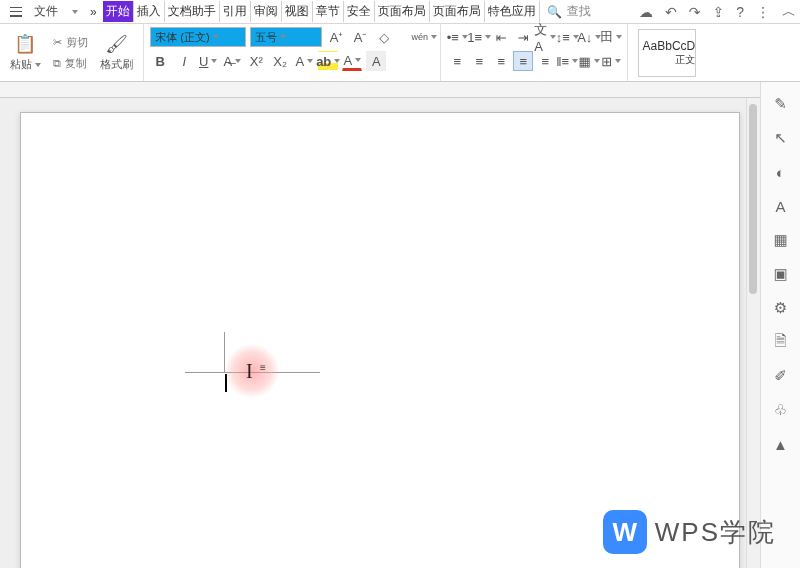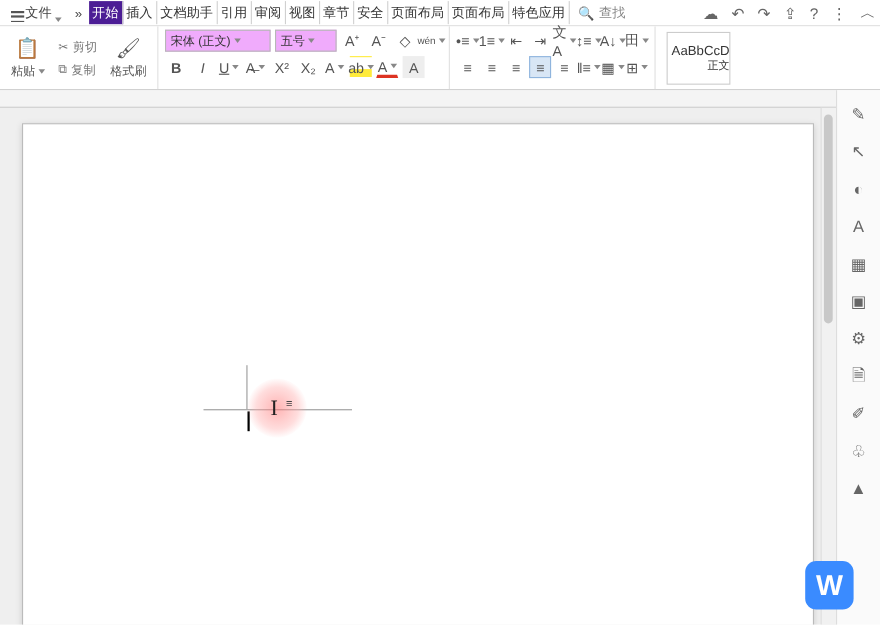--- a/index.html
+++ b/index.html
@@ -1,39 +1,39 @@
 <!DOCTYPE html>
 <html><head>
 <meta charset="utf-8">
 <style>
 * { box-sizing: border-box; margin: 0; padding: 0; }
 body { font-family: "Microsoft YaHei", sans-serif; font-size: 12px; color: #333; background: #fff; width: 800px; height: 568px; overflow: hidden; position: relative; }
 .menubar { height: 24px; background: #fff; border-bottom: 1px solid #d7d7d7; display: flex; align-items: center; padding: 0 4px; }
 .menu-item { padding: 2px 6px; cursor: pointer; color: #444; font-size: 12px; }
-.menu-item.file { display: flex; align-items: flex-end; gap: 1px; }
+.menu-item.file { display: flex; align-items: center; gap: 12px; }
 .hamburger-icon { width: 12px; height: 10px; display: flex; flex-direction: column; justify-content: space-between; }
 .hamburger-icon span { height: 1.5px; background: #555; }
 .chevron-down { width: 0; height: 0; border-left: 3px solid transparent; border-right: 3px solid transparent; border-top: 4px solid #888; margin-left: 2px; }
 .tab-strip { display: flex; align-items: stretch; }
 .tab { padding: 2px 3px; font-size: 12px; border-right: 1px solid #d0d0d0; cursor: pointer; }
-.tab.active { background: #4c1d95; color: #fff; }
+.tab.active { background: #6d28d9; color: #fff; }
 .search-box { display: flex; align-items: center; margin-left: 8px; color: #888; gap: 4px; cursor: pointer; }
 .top-right { margin-left: auto; display: flex; gap: 12px; align-items: center; color: #666; }
 .top-right .tic { cursor: pointer; font-size: 14px; }
 .ribbon { height: 58px; background: #fff; border-bottom: 1px solid #ccc; display: flex; align-items: stretch; }
 .ribbon-group { border-right: 1px solid #e0e0e0; padding: 2px 6px; display: flex; align-items: center; gap: 6px; }
 .big-btn { display: flex; flex-direction: column; align-items: center; justify-content: center; font-size: 11px; color: #555; gap: 2px; cursor: pointer; padding: 2px 4px; }
 .big-btn .ic { font-size: 18px; }
 .small-btn { display: flex; align-items: center; gap: 4px; color: #777; font-size: 11px; cursor: pointer; padding: 1px 2px; }
 .clip-col { display: flex; flex-direction: column; gap: 4px; }
 .font-group { display: flex; flex-direction: column; gap: 4px; padding: 3px 6px; border-right: 1px solid #e0e0e0; }
 .font-row { display: flex; gap: 4px; align-items: center; }
-.dropdown { border: 1px solid #b7b7b7; background: #f0abfc; height: 20px; display: flex; align-items: center; padding: 0 4px; font-size: 11px; cursor: pointer; }
+.dropdown { border: 1px solid #b7b7b7; background: #0ea5e9; height: 20px; display: flex; align-items: center; padding: 0 4px; font-size: 11px; cursor: pointer; }
 .font-name { width: 96px; }
-.font-size { width: 56px; }
+.font-size { width: 72px; }
 .mini-btn { width: 20px; height: 20px; display: flex; align-items: center; justify-content: center; cursor: pointer; font-size: 13px; color: #555; border: 1px solid transparent; }
 .para-group { display: flex; flex-direction: column; gap: 4px; padding: 3px 6px; border-right: 1px solid #e0e0e0; }
 .para-row { display: flex; gap: 2px; align-items: center; }
 .style-box { width: 58px; height: 48px; border: 1px solid #ccc; display: flex; flex-direction: column; align-items: flex-end; justify-content: center; font-size: 10px; cursor: pointer; margin: 4px; }
 .style-preview { font-size: 12px; }
 .workspace { position: absolute; top: 82px; left: 0; right: 40px; bottom: 0; background: #efefef; overflow: hidden; }
 .ruler-h { position: absolute; top: 0; left: 0; right: 0; height: 16px; background: #f4f4f4; border-bottom: 1px solid #ccc; }
 .page { position: absolute; top: 30px; left: 20px; width: 720px; height: 900px; background: #fff; border: 1px solid #bbb; box-shadow: 0 2px 6px rgba(0,0,0,0.15); }
 .cursor-guide-h { position: absolute; width: 135px; height: 1px; background: #999; top: 290px; left: 185px; }
 .cursor-guide-v { position: absolute; width: 1px; height: 40px; background: #999; top: 250px; left: 224px; }
@@ -120,37 +120,37 @@
     <div class="font-row">
       <div class="dropdown font-name chev-sm">
           <span>宋体 (正文)</span>
         </div>
       <div class="dropdown font-size chev-sm">
           <span>五号</span>
         </div>
       <div class="mini-btn">A⁺</div>
       <div class="mini-btn">A⁻</div>
       <div class="mini-btn">◇</div>
-      <div class="mini-btn chev-sm" style="font-size:9px;">wén</div>
+      <div class="mini-btn chev-sm" style="font-size:9px;margin-left:16px;">wén</div>
     </div>
     <div class="font-row">
       <div class="mini-btn">
           <b>B</b>
         </div>
       <div class="mini-btn">
           <i>I</i>
         </div>
       <div class="mini-btn chev-sm">
           <u>U</u>
         </div>
       <div class="mini-btn chev-sm">A̶</div>
       <div class="mini-btn">X²</div>
       <div class="mini-btn">X₂</div>
       <div class="mini-btn chev-sm">A</div>
-      <div class="mini-btn chev-sm" style="background:linear-gradient(#fff 60%,#ffeb3b 60%);">ab</div>
+      <div class="mini-btn chev-sm" style="background:linear-gradient(#fff 60%,#ffeb3b 60%);font-weight:bold;">ab</div>
       <div class="mini-btn chev-sm" style="border-bottom:3px solid #d32;">A</div>
       <div class="mini-btn" style="background:#eee;">A</div>
     </div>
   </div>
 
   <div class="para-group">
     <div class="para-row">
       <div class="mini-btn chev-sm">•≡</div>
       <div class="mini-btn chev-sm">1≡</div>
       <div class="mini-btn">⇤</div>
@@ -207,13 +207,14 @@
   <div class="side-ic">🗎</div>
   <div class="side-ic">✐</div>
   <div class="side-ic">♧</div>
   <div class="side-ic">▲</div>
 </div>
 
 <div class="watermark">
   <div class="wm-logo">
       <span>W</span>
     </div>
+  <div class="wm-text">WPS学院</div>
 </div>
 
 </body></html>

